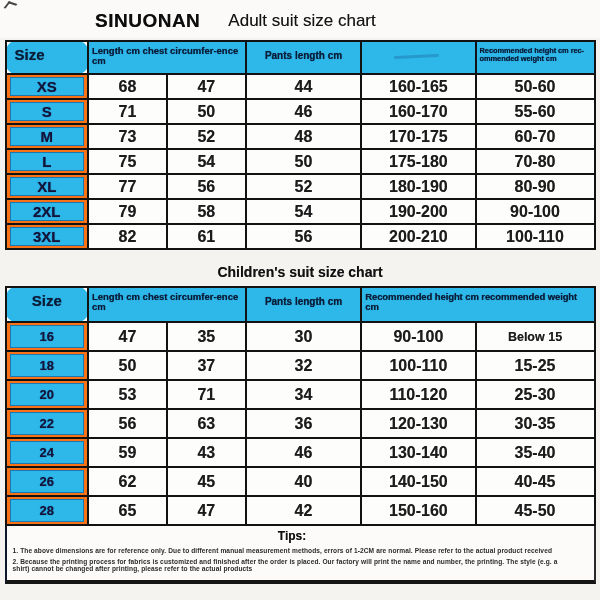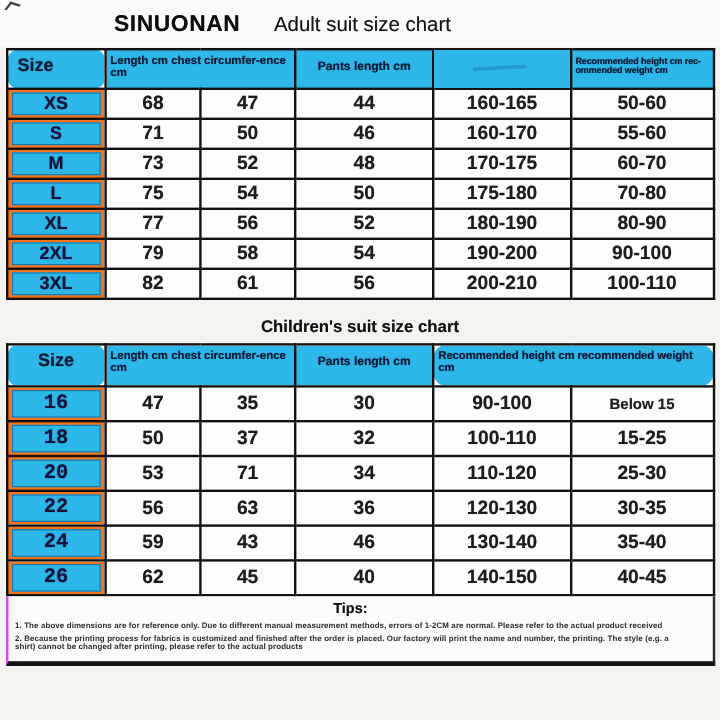--- a/index.html
+++ b/index.html
@@ -57,48 +57,48 @@
   th.h-size{font-size:15px;text-align:left;padding-left:8px;padding-top:5px;border-radius:10px;}
   .child-table th.h-size{text-align:center;padding-left:3px;}
   th.h-lc{font-size:9.5px;text-align:left;padding-top:4px;}
   th.h-pants{font-size:10px;text-align:center;padding-top:9px;}
   th.h-spacer{position:relative;}
   th.h-spacer::after{
     content:"";position:absolute;left:28%;top:42%;width:40%;height:3px;
     background:rgba(10,60,110,.25);border-radius:2px;transform:rotate(-3deg);
   }
   th.h-rec{font-size:7.5px;text-align:left;padding-top:5px;letter-spacing:-.1px;}
-  .child-table th.h-rec{font-size:9.5px;padding-top:4px;border-radius:12px;}
+  .child-table th.h-rec{font-size:9.5px;padding-top:4px;}
   .adult-table td{height:25px;}
   .child-table td{height:29px;}
   td.c-size{background:#f97316;padding:2px 3px;}
   .chip{
     display:flex;align-items:center;justify-content:center;
     background:var(--cyan);
     border:1.5px solid var(--chip-border);
     height:100%;width:100%;
   }
   .chip-label{
     font-weight:bold;font-size:15px;color:#14143a;
     text-shadow:0 0 1px rgba(10,20,70,.7);
   }
-  .child-table .chip-label{font-size:17px;font-family:Liberation Mono, monospace;}
+  .child-table .chip-label{font-size:13px;}
   td.c-val{
     text-align:center;font-size:16px;font-weight:bold;color:#1c1c1c;
     text-shadow:0 0 .6px rgba(0,0,0,.5);
     background:#fdfdfc;
   }
   td.c-val.txt{font-size:12.5px;}
   .children-title{
     text-align:center;font-size:14px;font-weight:bold;color:#111;
     margin:14px 0 6px 0;text-shadow:0 0 .4px rgba(0,0,0,.5);
   }
   .tips-box{
     width:591px;margin:0 auto;background:#fcfbf9;
-    border-left:2px solid #d946ef;border-right:2px solid #2a2a2a;
+    border-left:2px solid #0f172a;border-right:2px solid #2a2a2a;
     border-bottom:4px solid #141414;
     padding:3px 22px 8px 6px;
   }
   .tips-title{text-align:center;font-size:12px;font-weight:bold;color:#0e0e0e;
     text-shadow:0 0 .4px rgba(0,0,0,.5);}
   .tip-line{
     font-size:6.6px;color:#2b2b2b;margin-top:4px;letter-spacing:.1px;
     filter:blur(.35px);font-weight:bold;
   }
 </style>
@@ -305,20 +305,32 @@
           <span class="chip">
             <span class="chip-label">26</span>
           </span>
         </td>
         <td class="c-val">62</td>
         <td class="c-val">45</td>
         <td class="c-val">40</td>
         <td class="c-val">140-150</td>
         <td class="c-val">40-45</td>
       </tr>
+      <tr>
+        <td class="c-size">
+          <span class="chip">
+            <span class="chip-label">28</span>
+          </span>
+        </td>
+        <td class="c-val">65</td>
+        <td class="c-val">47</td>
+        <td class="c-val">42</td>
+        <td class="c-val">150-160</td>
+        <td class="c-val">45-50</td>
+      </tr>
     </tbody>
 </table>
 
 <div class="tips-box">
   <div class="tips-title">Tips:</div>
   <div class="tip-line">1. The above dimensions are for reference only. Due to different manual measurement methods, errors of 1-2CM are normal. Please refer to the actual product received</div>
   <div class="tip-line">2. Because the printing process for fabrics is customized and finished after the order is placed. Our factory will print the name and number, the printing. The style (e.g. a shirt) cannot be changed after printing, please refer to the actual products</div>
 </div>
 
 </body></html>

